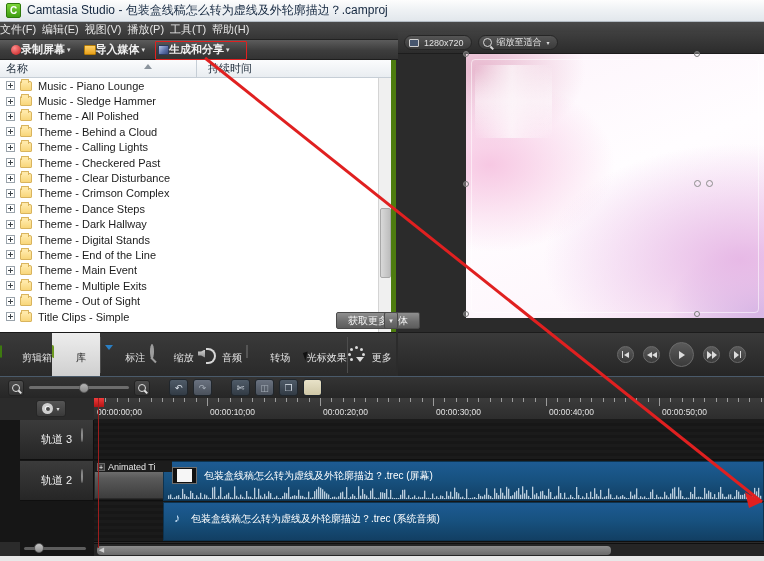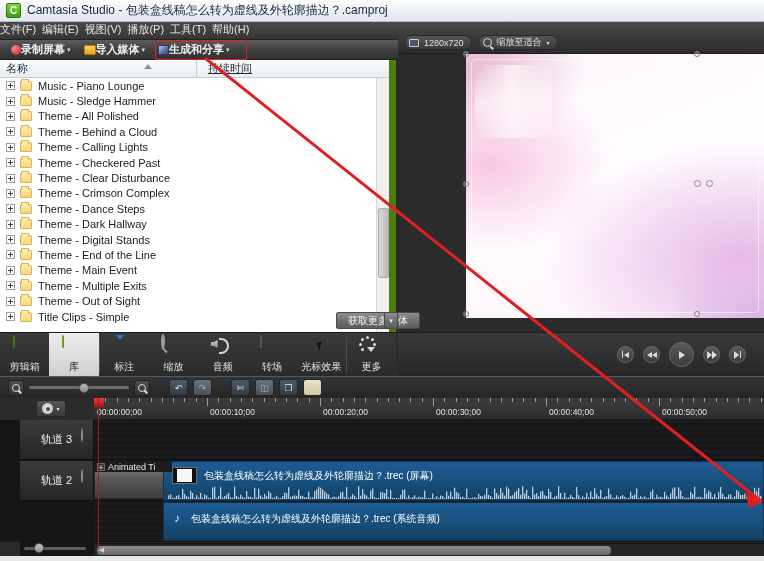--- a/index.html
+++ b/index.html
@@ -69,31 +69,31 @@
     border: 1px solid #2c3a5e; }
   .highlight-box {
     position: absolute; left: 155px; top: 41px; width: 92px; height: 19px;
     border: 1.5px solid #e02020; border-radius: 1px; pointer-events: none;
   }
 
   
   .libpanel {
     position: absolute; left: 0; top: 60px; width: 396px; height: 272px;
     background: #ffffff;
-    border-right: 7px solid #4d7c0f;
+    border-right: 5px solid #4d7c0f;
   }
   .lib-header {
     height: 18px; background: linear-gradient(180deg,#fbfcfd 0%,#e9edf1 100%);
     border-bottom: 1px solid #c6ced6;
     display: flex; align-items: center; font-size: 11px; color: #1d2b3a;
     position: relative;
   }
   .lib-header .col-name { padding-left: 6px; }
   .lib-header .col-dur {
-    position: absolute; left: 208px; color: #1d2b3a; text-decoration: underline;
+    position: absolute; left: 208px; color: #1d2b3a;
   }
   .lib-header .sort-caret {
     position: absolute; left: 144px; top: 4px;
     width: 0; height: 0; border-left: 4px solid transparent;
     border-right: 4px solid transparent; border-bottom: 5px solid #8b949d;
   }
   .lib-header .divider {
     position: absolute; left: 196px; top: 0; width: 1px; height: 18px;
     background: #c6ced6;
   }
@@ -148,21 +148,21 @@
   }
 
   
   .tabstrip {
     position: absolute; left: 0; top: 332px; width: 396px; height: 44px;
     background: linear-gradient(180deg,#3a3a3a 0%,#2a2a2a 100%);
     display: flex; align-items: flex-start;
     border-top: 1px solid #1a1a1a;
   }
   .tab {
-    width: 52px; height: 44px; display: flex; flex-direction: column;
+    width: 52px; height: 44px; display: flex; flex-direction: row;
     align-items: center; justify-content: flex-start; padding-top: 3px;
     font-size: 10px; color: #e3e3e3; position: relative; cursor: default;
   }
   .tab.active {
     background: linear-gradient(180deg,#ededed 0%,#cfcfcf 100%);
     color: #1b1b1b;
   }
   .tab .tab-label { margin-top: 2px; white-space: nowrap; font-size: 10px; }
   .tab-sep {
     width: 1px; height: 36px; background: #4d4d4d; margin-top: 4px; flex: none;

